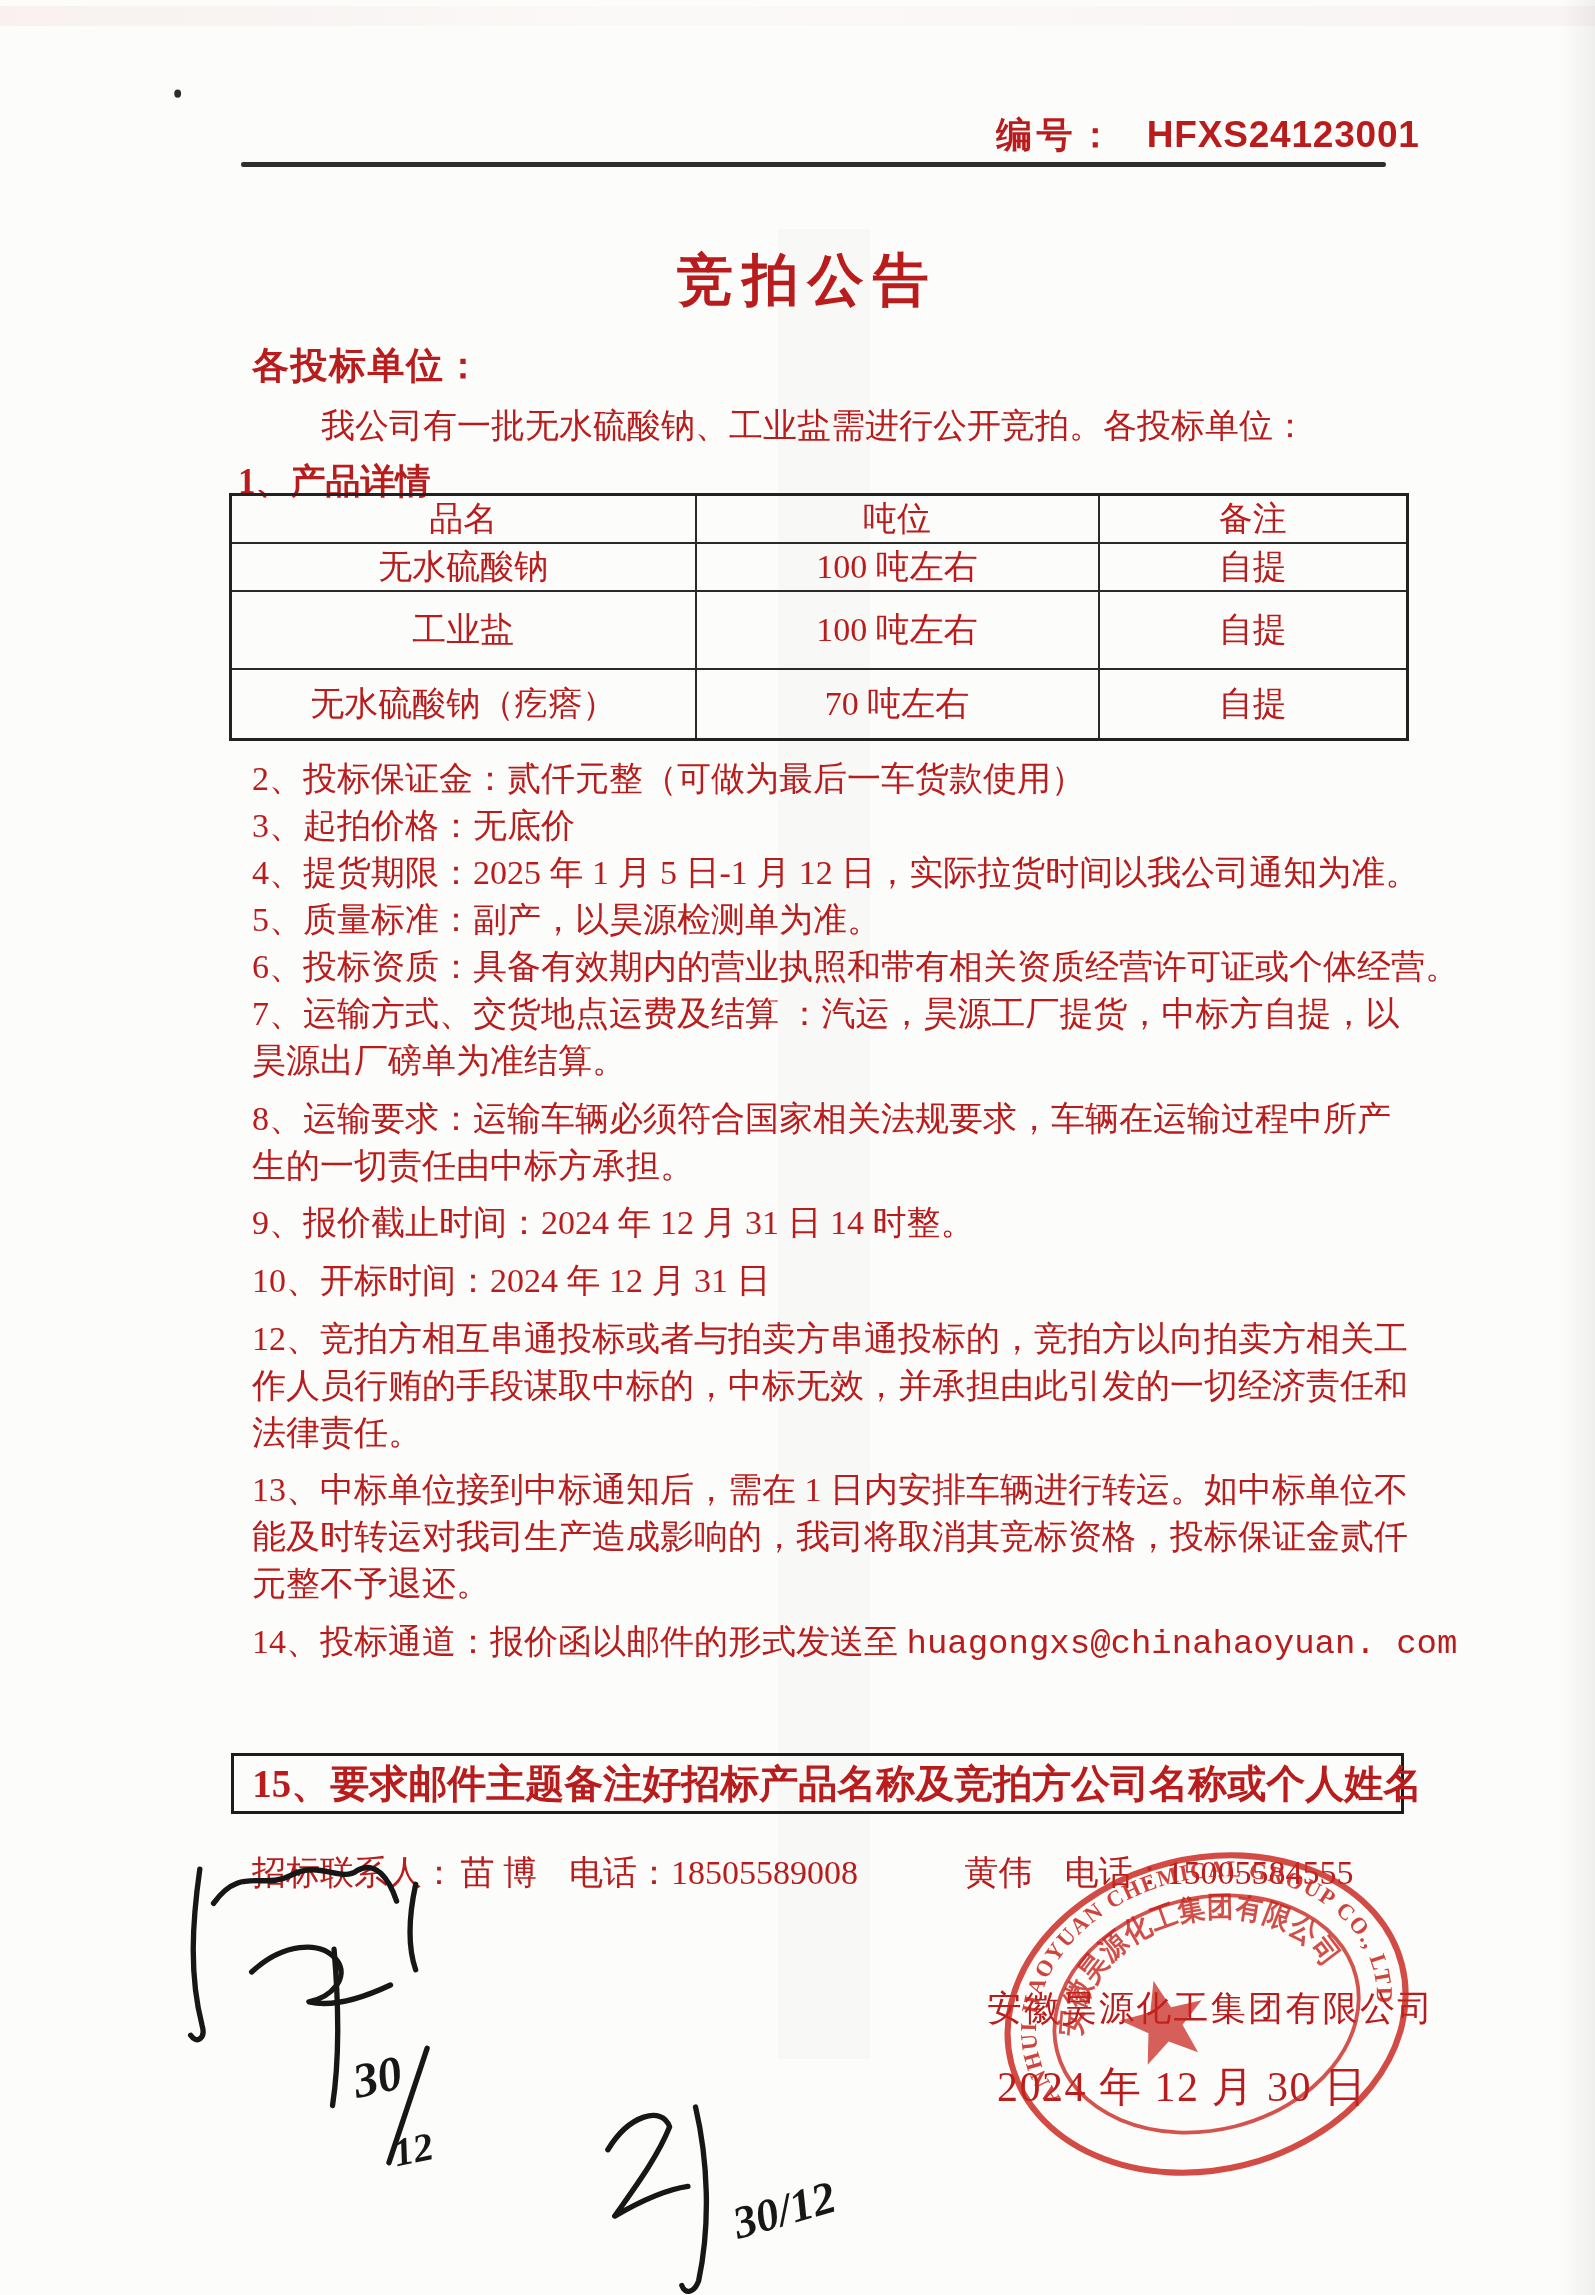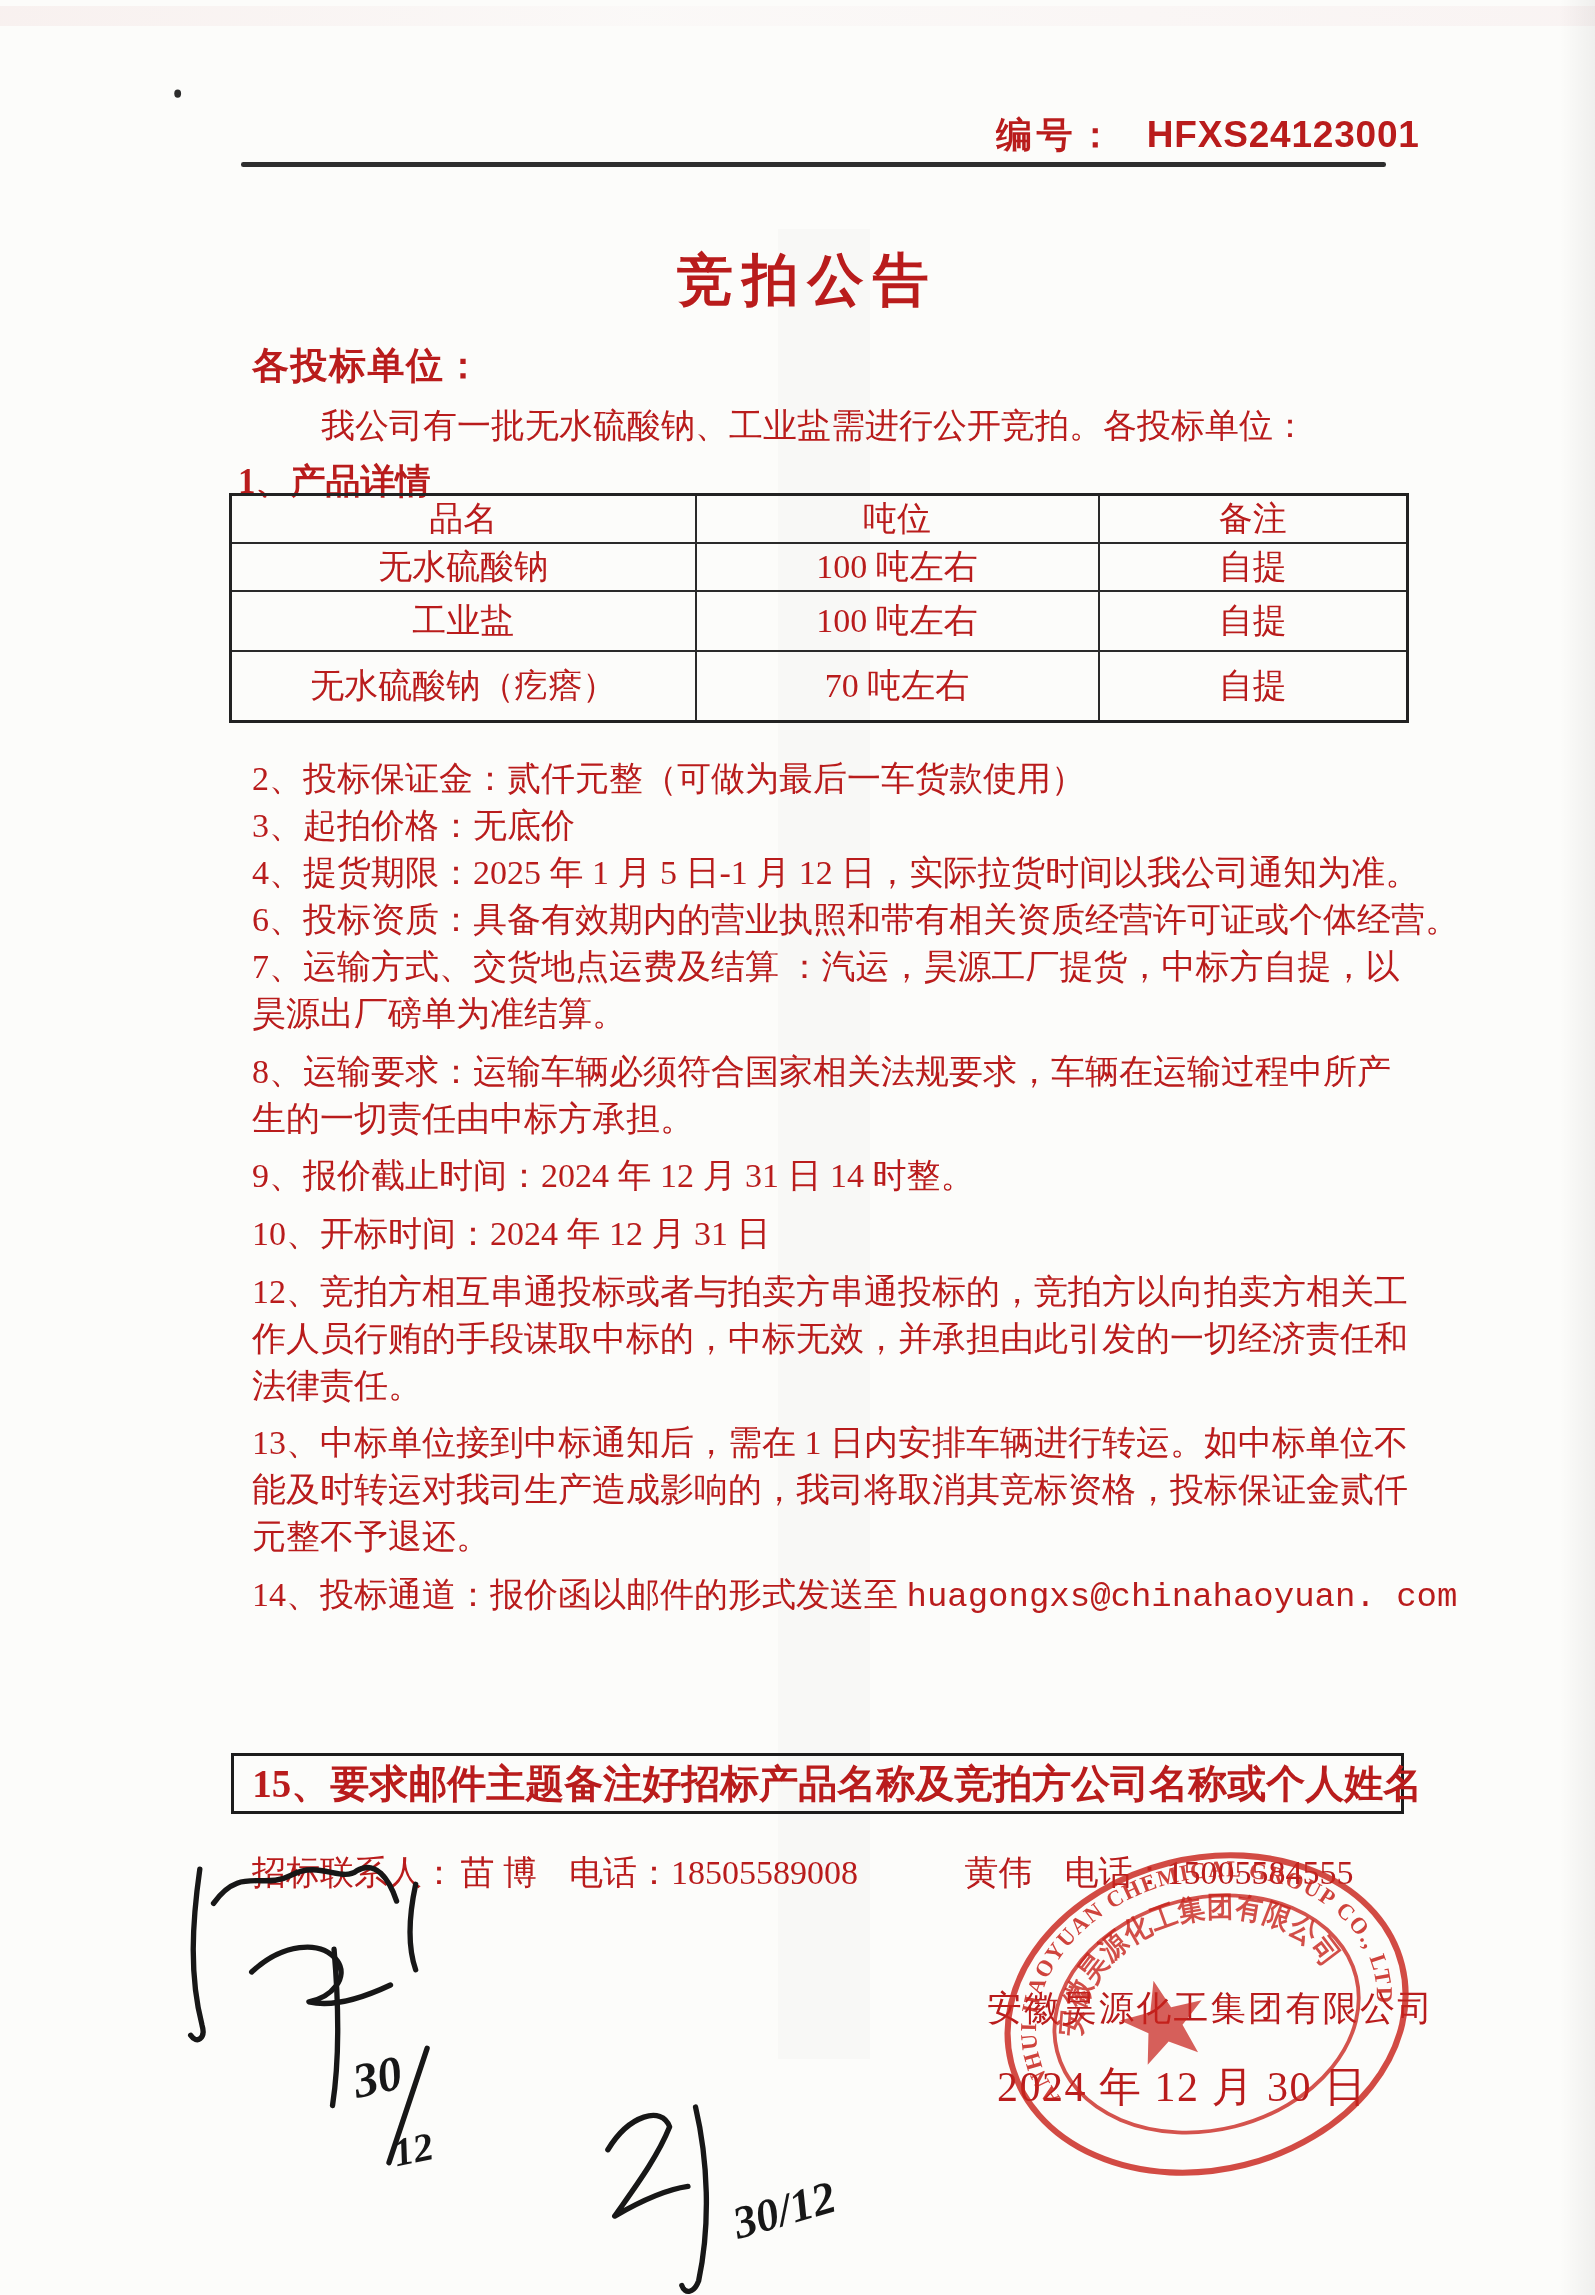--- a/index.html
+++ b/index.html
@@ -35,21 +35,21 @@
   .intro { position:absolute; top:403px; left:252px; width:1171px; margin:0; font-size:34px; text-indent:69px; }
   .sec1 { position:absolute; top:458px; left:238px; font-size:35px; font-weight:bold; }
 
   table.ptable { position:absolute; top:493px; left:229px; width:1177px;
     border-collapse:collapse; table-layout:fixed; }
   .ptable td, .ptable th { border:2.3px solid #2a2a2a; text-align:center; vertical-align:middle;
     font-size:34px; font-weight:normal; padding:0; }
   .ptable { border:3.8px solid #222; }
   .ptable tr.hr0 { height:47px; }
   .ptable tr.r1 { height:38px; }
-  .ptable tr.r2 { height:60px; }
+  .ptable tr.r2 { height:78px; }
   .ptable tr.r3 { height:70px; }
 
   .items { position:absolute; top:755px; left:252px; width:1161px; font-size:34px; line-height:47px; }
   .item { margin:0; }
   .item.sp { margin-top:10.7px; }
   .item.nw { white-space:nowrap; }
   .email { font-family:"Liberation Mono","DejaVu Sans Mono",monospace; font-size:34px; letter-spacing:0; }
 
   .box15 { position:absolute; top:1753px; left:231px; width:1149px; height:55px;
     border:3.8px solid #1c1c1c; display:flex; align-items:center; padding-left:18.3px;
@@ -116,20 +116,21 @@
       <td>70 吨左右</td>
       <td>自提</td>
     </tr>
   </tbody>
     </table>
 
   <div class="items">
     <div class="item nw">2、投标保证金：贰仟元整（可做为最后一车货款使用）</div>
     <div class="item nw">3、起拍价格：无底价</div>
     <div class="item nw">4、提货期限：2025 年 1 月 5 日-1 月 12 日，实际拉货时间以我公司通知为准。</div>
+    <div class="item nw">5、质量标准：副产，以昊源检测单为准。</div>
     <div class="item nw">6、投标资质：具备有效期内的营业执照和带有相关资质经营许可证或个体经营。</div>
     <div class="item">7、运输方式、交货地点运费及结算 ：汽运，昊源工厂提货，中标方自提，以昊源出厂磅单为准结算。</div>
     <div class="item sp">8、运输要求：运输车辆必须符合国家相关法规要求，车辆在运输过程中所产生的一切责任由中标方承担。</div>
     <div class="item sp nw">9、报价截止时间：2024 年 12 月 31 日 14 时整。</div>
     <div class="item sp nw">10、开标时间：2024 年 12 月 31 日</div>
     <div class="item sp">12、竞拍方相互串通投标或者与拍卖方串通投标的，竞拍方以向拍卖方相关工作人员行贿的手段谋取中标的，中标无效，并承担由此引发的一切经济责任和法律责任。</div>
     <div class="item sp">13、中标单位接到中标通知后，需在 1 日内安排车辆进行转运。如中标单位不能及时转运对我司生产造成影响的，我司将取消其竞标资格，投标保证金贰仟元整不予退还。</div>
     <div class="item sp nw">
       <span>14、投标通道：报价函以邮件的形式发送至 </span><span class="email">huagongxs@chinahaoyuan. com</span>
     </div>

